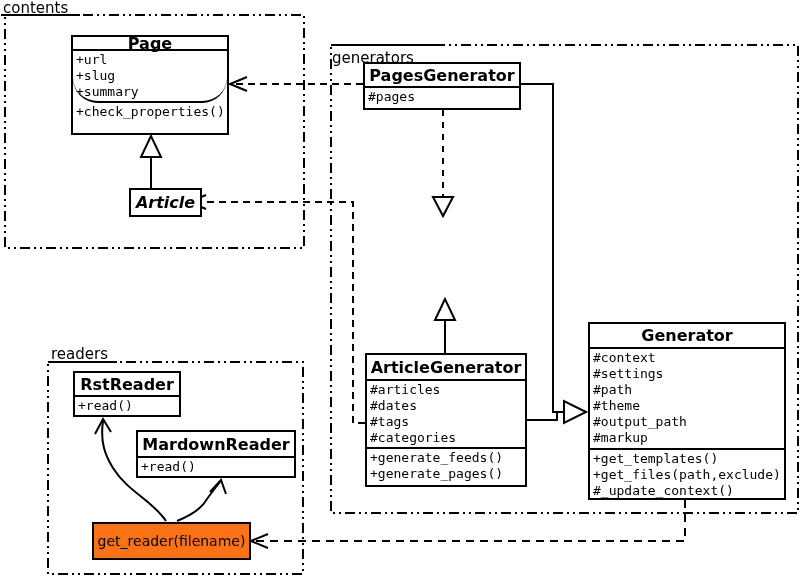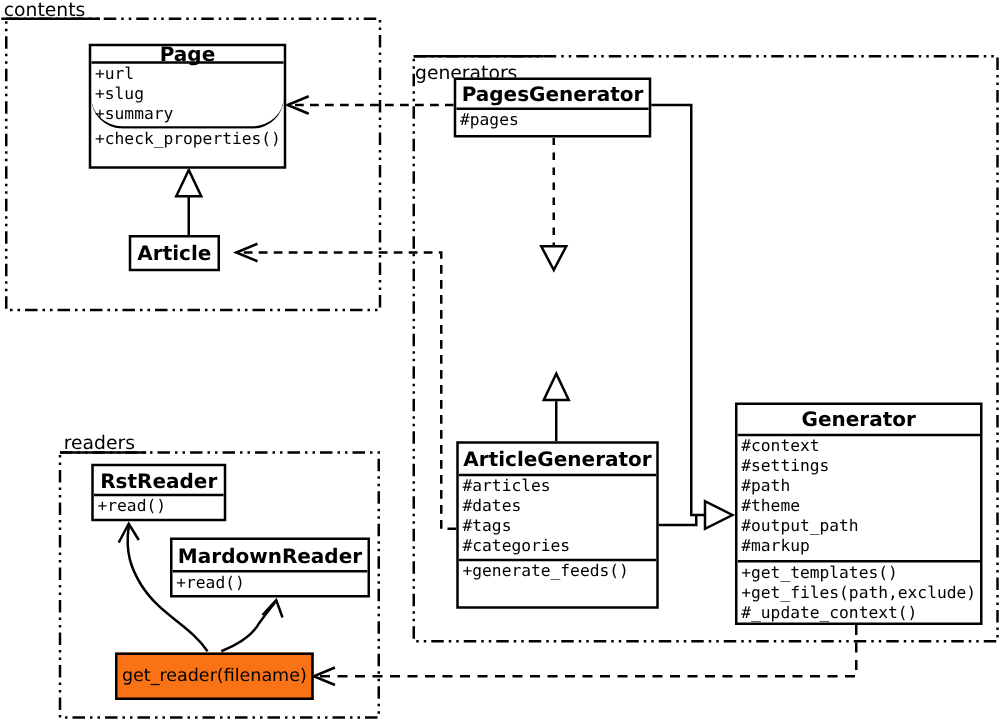--- a/index.html
+++ b/index.html
@@ -96,21 +96,21 @@
     <div class="uml-members" style="height:52px;border-radius:25px;">
       <div>+url</div>
       <div>+slug</div>
       <div>+summary</div>
     </div>
     <div class="uml-members last">
       <div>+check_properties()</div>
     </div>
   </div>
 
-  <div class="uml-class" style="left:103px;top:188px;width:73px;height:29px;">
+  <div class="uml-class" style="left:129px;top:188px;width:73px;height:29px;font-style:italic;">
     <div class="uml-title no-sep">Article</div>
   </div>
 
   <div class="uml-class" style="left:363px;top:62px;width:158px;height:48px;">
     <div class="uml-title" style="height:24px;">PagesGenerator</div>
     <div class="uml-members last">
       <div>#pages</div>
     </div>
   </div>
 
@@ -118,20 +118,21 @@
   <div class="uml-class" style="left:365px;top:353px;width:162px;height:134px;">
     <div class="uml-title" style="height:26px;">ArticleGenerator</div>
     <div class="uml-members" style="height:68px;">
       <div>#articles</div>
       <div>#dates</div>
       <div>#tags</div>
       <div>#categories</div>
     </div>
     <div class="uml-members last">
       <div>+generate_feeds()</div>
+      <div>+generate_pages()</div>
     </div>
   </div>
 
   <div class="uml-class" style="left:588px;top:322px;width:198px;height:178px;">
     <div class="uml-title" style="height:25px;">Generator</div>
     <div class="uml-members" style="height:101px;">
       <div>#context</div>
       <div>#settings</div>
       <div>#path</div>
       <div>#theme</div>

